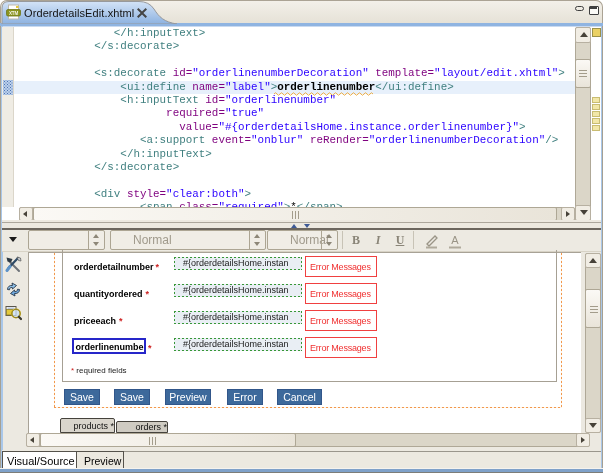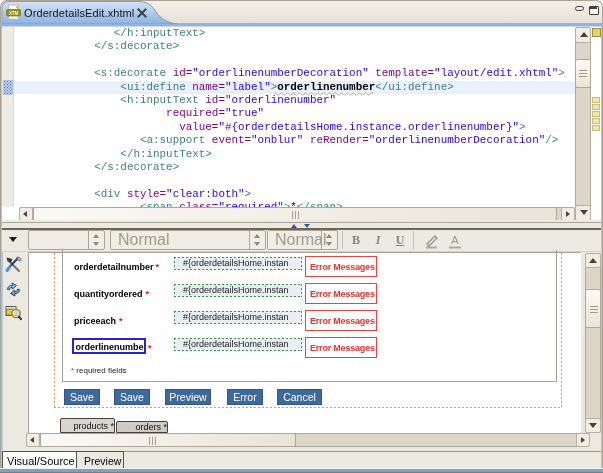--- a/index.html
+++ b/index.html
@@ -34,37 +34,37 @@
 .sbbtn{position:absolute;background:#F1EDE4;border:1px solid #B7B0A1;border-radius:2px}
 .tri{position:absolute;width:0;height:0}
 .gripv{position:absolute;left:3px;width:8px;height:1px;background:#A39C8B}
 .griph{position:absolute;top:3px;width:1px;height:8px;background:#A39C8B}
 
 #sash{position:absolute;left:2px;top:220px;width:599px;height:9px;background:#ECE9E0}
 #sashl1{position:absolute;left:2px;top:222px;width:599px;height:1px;background:#ABA69B}
 #sashl2{position:absolute;left:2px;top:228px;width:599px;height:1.5px;background:#6B665D}
 
 #fbar{position:absolute;left:2px;top:229.5px;width:599px;height:22.5px;background:#EDEAE2;border-bottom:1px solid #D8D3C6}
-.combo{position:absolute;top:230px;height:20px;background:#F0EDE6;border:1px solid #ACA593;border-radius:2px;font-size:16px;color:#A09A8C;line-height:18px;padding-left:7px}
+.combo{position:absolute;top:230px;height:20px;background:#F0EDE6;border:1px solid #ACA593;border-radius:2px;font-size:12px;color:#A09A8C;line-height:18px;padding-left:22px}
 .combo .spin{position:absolute;right:0;top:0;width:16px;height:18px;border-left:1px solid #ACA593}
 .combo .spin:before{content:"";position:absolute;left:4px;top:3px;border-left:3.5px solid transparent;border-right:3.5px solid transparent;border-bottom:4px solid #8D8778}
 .combo .spin:after{content:"";position:absolute;left:4px;bottom:3px;border-left:3.5px solid transparent;border-right:3.5px solid transparent;border-top:4px solid #8D8778}
 .fbtn{position:absolute;top:233px;font-size:12px;color:#8A8578;width:20px;text-align:center;font-family:"Liberation Serif",serif;font-weight:bold}
 
 #vpane{position:absolute;left:28px;top:252px;width:553px;height:181px;background:#fff;border-left:1px solid #A8A296;border-top:1px solid #A8A296}
 .vicon{position:absolute;left:5px;width:17px;height:17px}
 .odashv{position:absolute;top:253px;width:1px;height:155px;background:repeating-linear-gradient(180deg,#F2984C 0 2px,#FDF3E7 2px 4px)}
 .odashh{position:absolute;left:54px;top:407px;width:508px;height:1px;background:repeating-linear-gradient(90deg,#F2984C 0 2px,#FDF3E7 2px 4px)}
 #graybox{position:absolute;left:62px;top:250px;width:495px;height:132px;border:1px solid #A6A094;border-top:none}
 .flabel{position:absolute;left:74px;font-size:9px;font-weight:bold;color:#000}
 .fstar{color:#CC1F1F;font-size:9px;font-weight:bold}
 .finput{position:absolute;left:174px;width:128px;height:13px;background-color:#E9EEF4;font-size:9px;color:#1A1A1A;line-height:13px;padding-left:9px;overflow:hidden;white-space:nowrap;
 background-image:repeating-linear-gradient(90deg,#379737 0 2px,transparent 2px 4px),repeating-linear-gradient(90deg,#379737 0 2px,transparent 2px 4px),repeating-linear-gradient(180deg,#379737 0 2px,transparent 2px 4px),repeating-linear-gradient(180deg,#379737 0 2px,transparent 2px 4px);
 background-repeat:no-repeat;background-size:100% 1px,100% 1px,1px 100%,1px 100%;background-position:0 0,0 100%,0 0,100% 0}
-.ferror{position:absolute;left:304.5px;width:72.5px;height:21px;border:1px solid #F04040;color:#F03030;font-size:9px;font-weight:bold;letter-spacing:-0.2px;line-height:20px;padding-left:4.5px;white-space:nowrap;overflow:hidden}
+.ferror{position:absolute;left:304.5px;width:72.5px;height:21px;border:1px solid #F04040;color:#F03030;font-size:9px;font-weight:normal;letter-spacing:-0.2px;line-height:20px;padding-left:4.5px;white-space:nowrap;overflow:hidden}
 #selbox{position:absolute;left:71.5px;top:338px;width:74px;height:16px;border:2px solid #2626C9;overflow:hidden}
 #selbox span{position:absolute;left:2px;top:2px;font-size:9px;font-weight:bold;color:#000;white-space:nowrap}
 .vbtn{position:absolute;top:389px;height:16px;background:#3D699B;border:1px solid #31568A;color:#fff;font-size:10.5px;text-align:center;line-height:14px}
 .ptab{position:absolute;background:#D9D5CC;border:1px solid #45423C;border-radius:2px 2px 0 0;font-size:9px;color:#111;text-align:right}
 
 #btabs{position:absolute;left:2px;top:450px;width:599px;height:18px;background:#ECE9E0}
 #btab1{position:absolute;left:2px;top:451px;width:75px;height:17px;background:#FFFFFF;border:1px solid #55524B;border-bottom:none;font-size:11px;color:#000;padding:3px 8px 0 4px}
 #btab2{position:absolute;left:77px;top:451px;width:47px;height:17px;border-top:1px solid #55524B;border-right:1px solid #55524B;font-size:10.5px;color:#000;padding:3px 0 0 7px}
 #btabline{position:absolute;left:123px;top:451px;width:478px;height:1px;background:#9A968C}
 </style></head>

